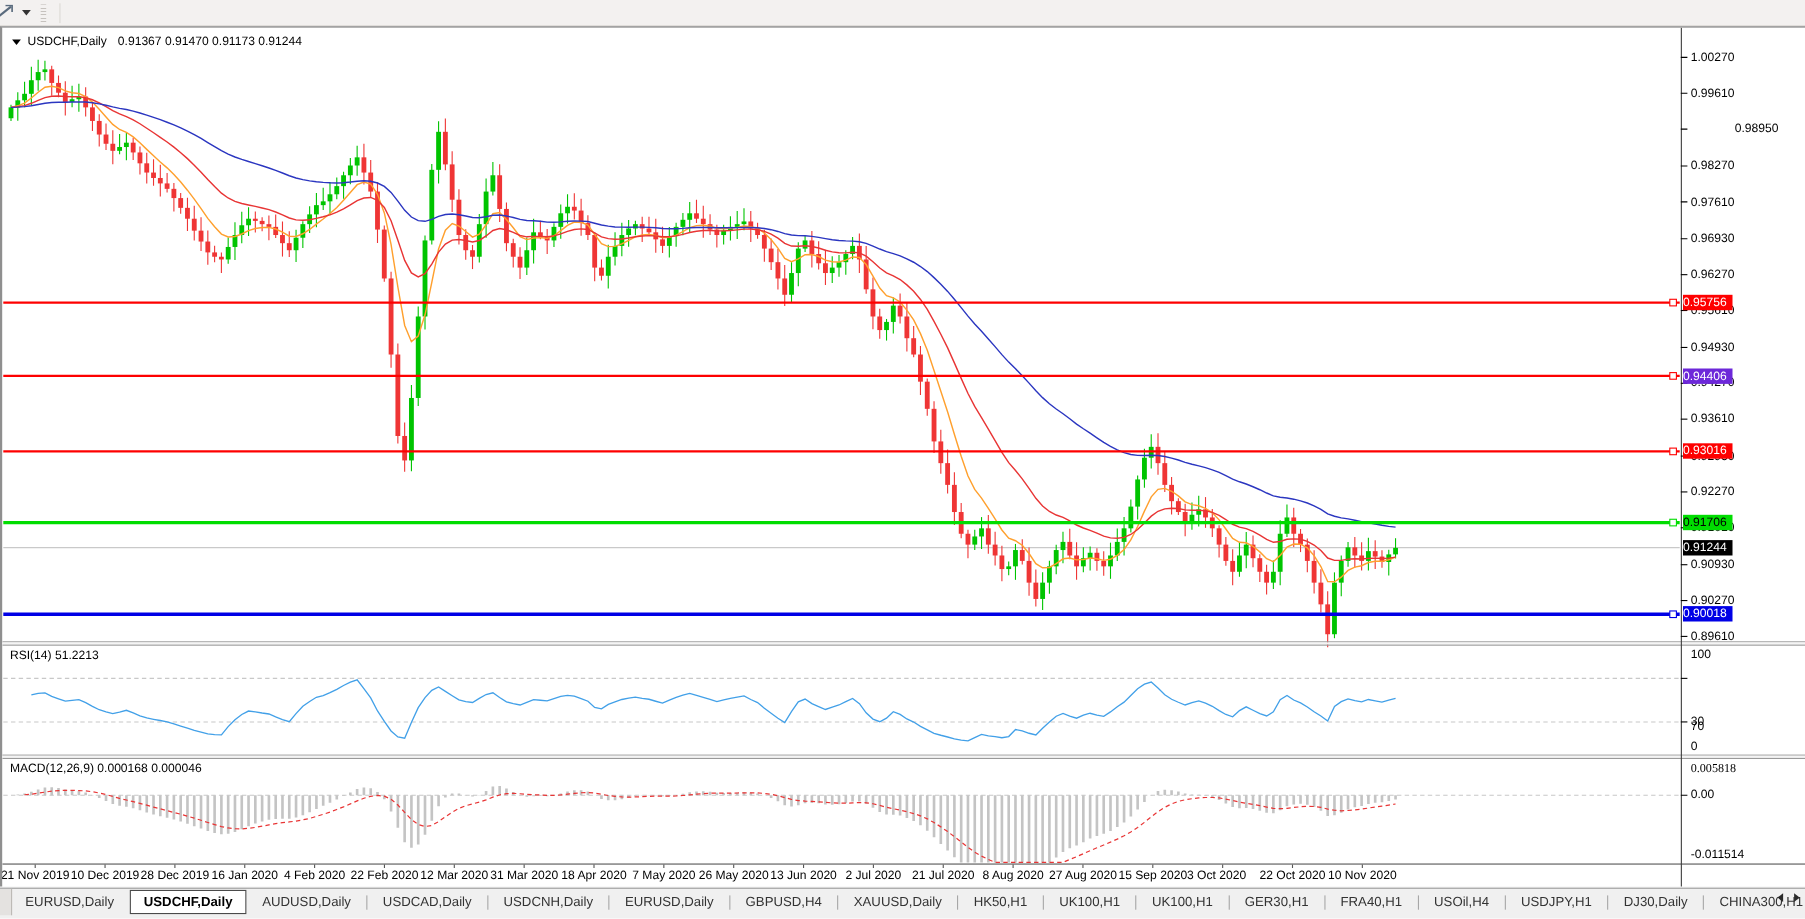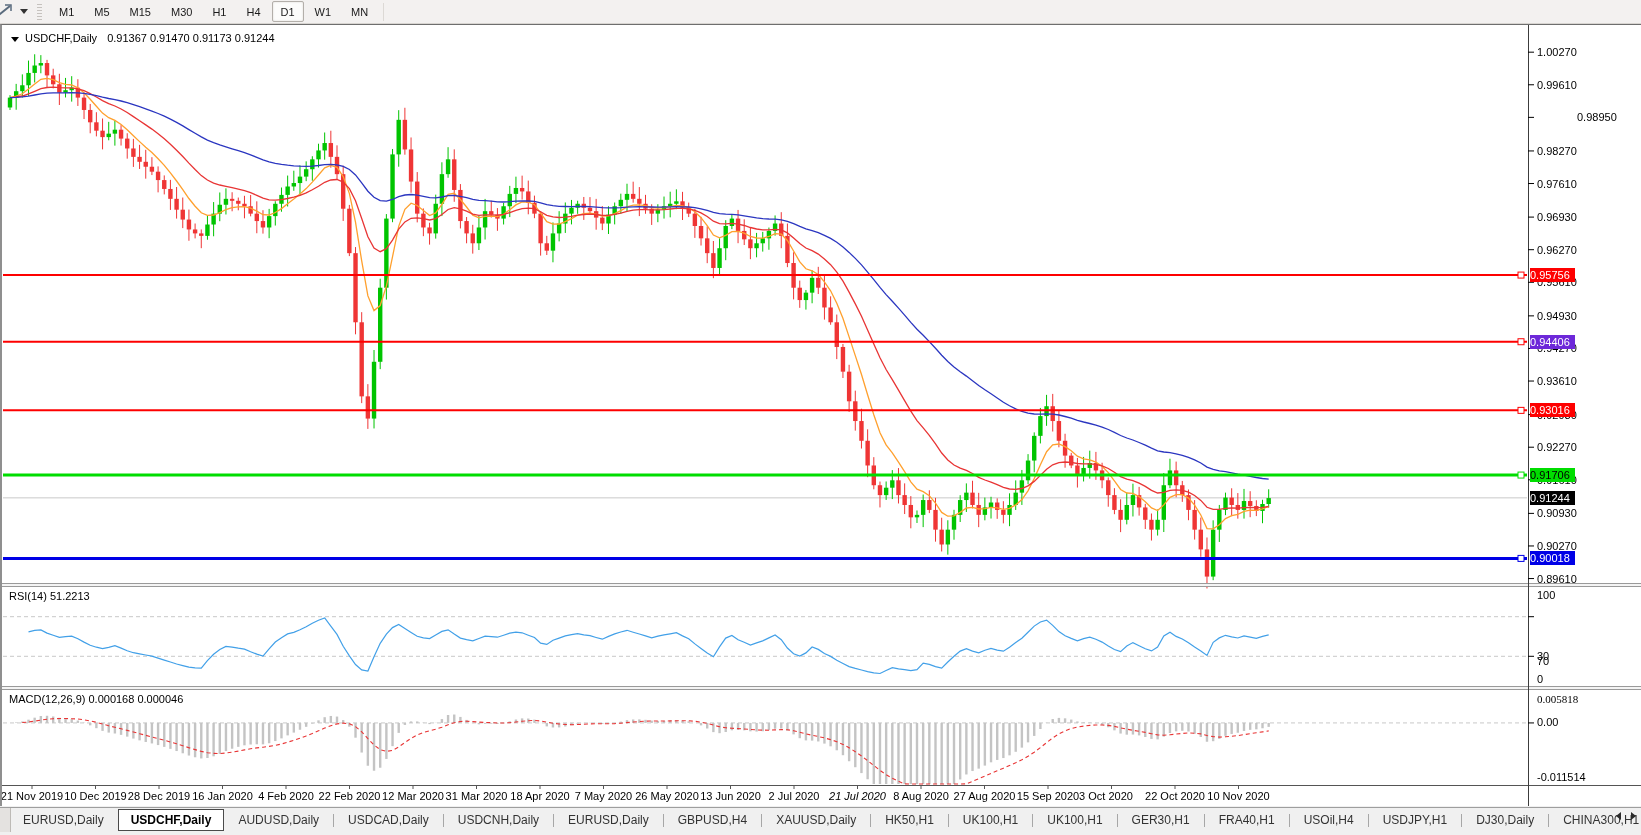--- a/index.html
+++ b/index.html
@@ -37,31 +37,20 @@
 </head>
 <body>
 
 <div id="toolbar">
   <svg id="tool-icon" viewBox="0 0 20 16">
     <line x1="-2" y1="14" x2="13" y2="2" stroke="#5a6b7d" stroke-width="2"></line>
     <path d="M8 1 L14 1 L14 7" fill="none" stroke="#5a6b7d" stroke-width="1.5"></path>
   </svg>
   <span class="tri-down"></span>
   <span class="grip"></span>
-  <span id="tf-buttons" style="display:flex">
-      <span class="tf-btn">M1</span>
-      <span class="tf-btn">M5</span>
-      <span class="tf-btn">M15</span>
-      <span class="tf-btn">M30</span>
-      <span class="tf-btn">H1</span>
-      <span class="tf-btn">H4</span>
-      <span class="tf-btn active">D1</span>
-      <span class="tf-btn">W1</span>
-      <span class="tf-btn">MN</span>
-    </span>
   <span class="vsep"></span>
 </div>
 
 <div id="chart-window">
   <svg id="chart-svg" width="1641" height="782">
       <line x1="1" y1="472.8717584369448" x2="1525" y2="472.8717584369448" stroke="#c9c9c9" stroke-width="1"></line>
       <line x1="8" y1="70.1420959147426" x2="8" y2="84.9555950266426" stroke="#00c400" stroke-width="1"></line>
       <rect x="5.8" y="72.6110124333924" width="4.4" height="9.875666074600375" fill="#00c400"></rect>
       <line x1="14.17" y1="58.88811663595746" x2="14.17" y2="84.75717375022415" stroke="#00c400" stroke-width="1"></line>
       <rect x="11.969999999999999" y="66.19182948490234" width="4.4" height="6.419182948490061" fill="#00c400"></rect>
@@ -772,21 +761,21 @@
       <div class="date-label" style="left: 172.5px; top: 765px;">16 Jan 2020</div>
       <div class="date-label" style="left: 236px; top: 765px;">4 Feb 2020</div>
       <div class="date-label" style="left: 299.5px; top: 765px;">22 Feb 2020</div>
       <div class="date-label" style="left: 363px; top: 765px;">12 Mar 2020</div>
       <div class="date-label" style="left: 426.5px; top: 765px;">31 Mar 2020</div>
       <div class="date-label" style="left: 490px; top: 765px;">18 Apr 2020</div>
       <div class="date-label" style="left: 553.5px; top: 765px;">7 May 2020</div>
       <div class="date-label" style="left: 617px; top: 765px;">26 May 2020</div>
       <div class="date-label" style="left: 680.5px; top: 765px;">13 Jun 2020</div>
       <div class="date-label" style="left: 744px; top: 765px;">2 Jul 2020</div>
-      <div class="date-label" style="left: 807.5px; top: 765px; font-style: italic;">21 Jul 2020</div>
+      <div class="date-label" style="left: 807.5px; top: 765px;">21 Jul 2020</div>
       <div class="date-label" style="left: 871px; top: 765px;">8 Aug 2020</div>
       <div class="date-label" style="left: 934.5px; top: 765px;">27 Aug 2020</div>
       <div class="date-label" style="left: 998px; top: 765px;">15 Sep 2020</div>
       <div class="date-label" style="left: 1056px; top: 765px;">3 Oct 2020</div>
       <div class="date-label" style="left: 1125px; top: 765px;">22 Oct 2020</div>
       <div class="date-label" style="left: 1188.5px; top: 765px;">10 Nov 2020</div>
       <div class="axis-label" style="left: 1535px; top: 564px;">100</div>
       <div class="axis-label" style="left: 1535px; top: 585.7px; margin-top: 44px;">70</div>
       <div class="axis-label" style="left: 1535px; top: 625.3px;">30</div>
       <div class="axis-label" style="left: 1535px; top: 648px;">0</div>

